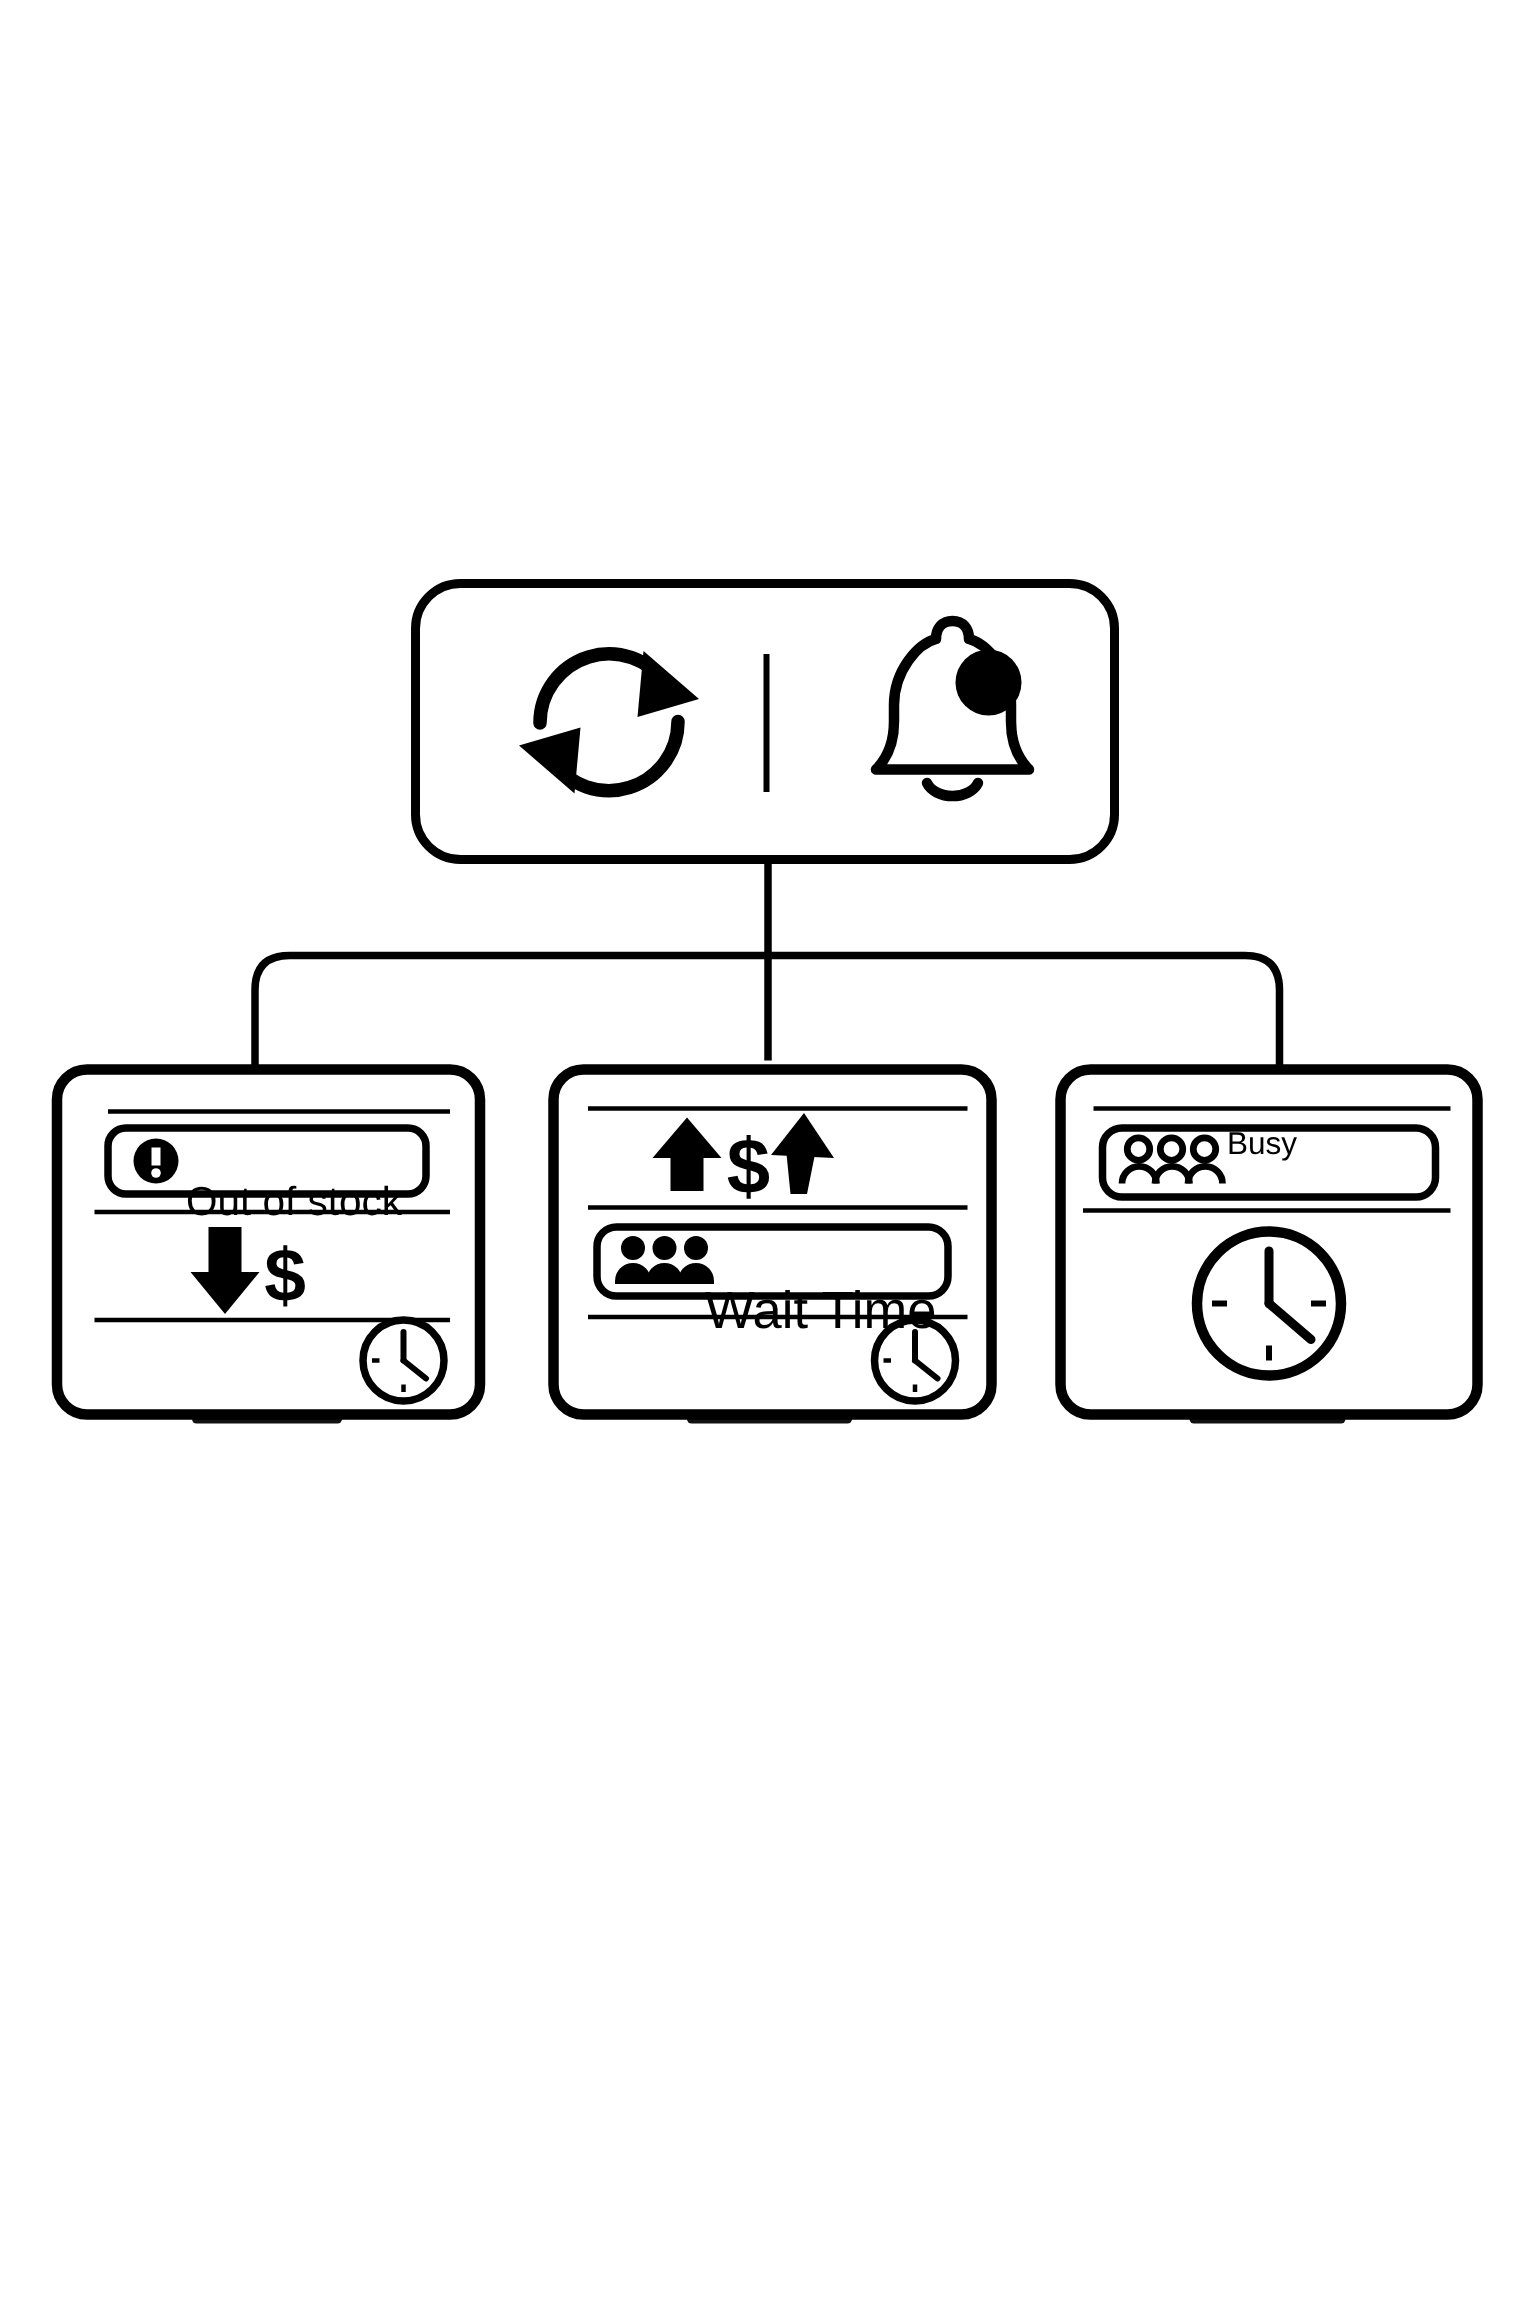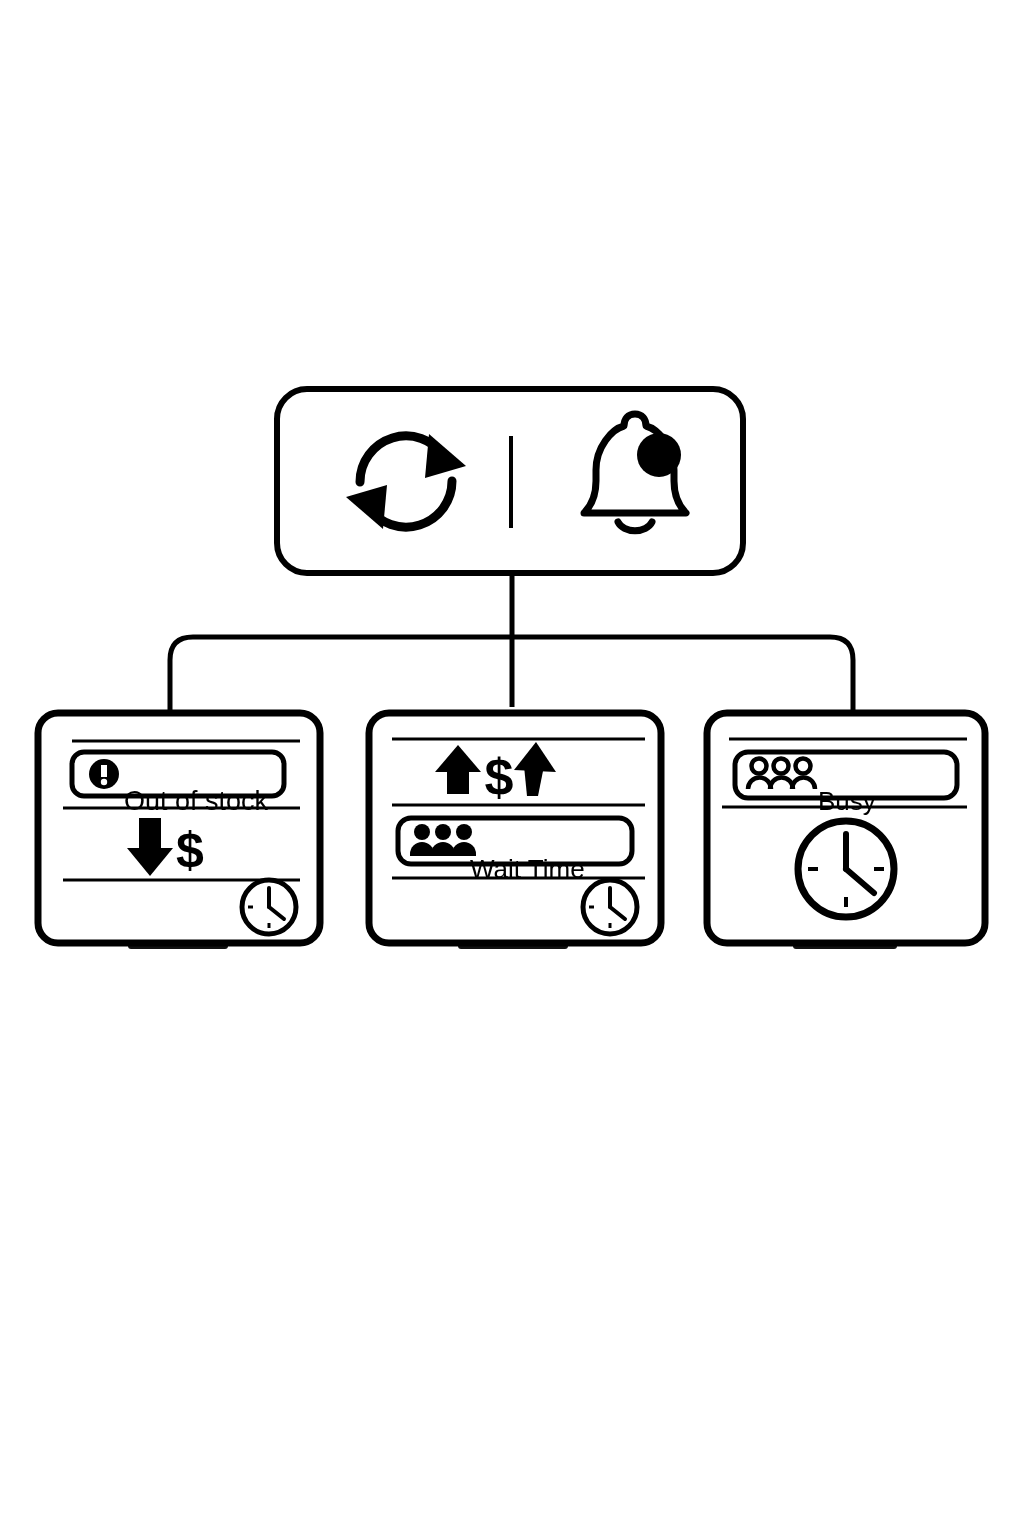--- a/index.html
+++ b/index.html
@@ -31,26 +31,26 @@
     margin-top: 28px;
   }
   #t-outofstock {
     left: 124px;
     top: 760px;
     font-size: 27px;
   }
   #t-waittime {
     left: 470px;
     top: 828px;
-    font-size: 26px;
+    font-size: 35px;
   }
   #t-busy {
     left: 818px;
-    top: 760px;
-    font-size: 26px;
+    top: 724px;
+    font-size: 21px;
   }
 </style>
 </head>
 <body>
 
 <svg id="canvas" viewBox="0 0 1024 1536" xmlns="http://www.w3.org/2000/svg">
 
   <g>
     <rect x="277" y="389" width="466" height="184" rx="30" ry="30" fill="#ffffff" stroke="#000000" stroke-width="6"></rect>
 

